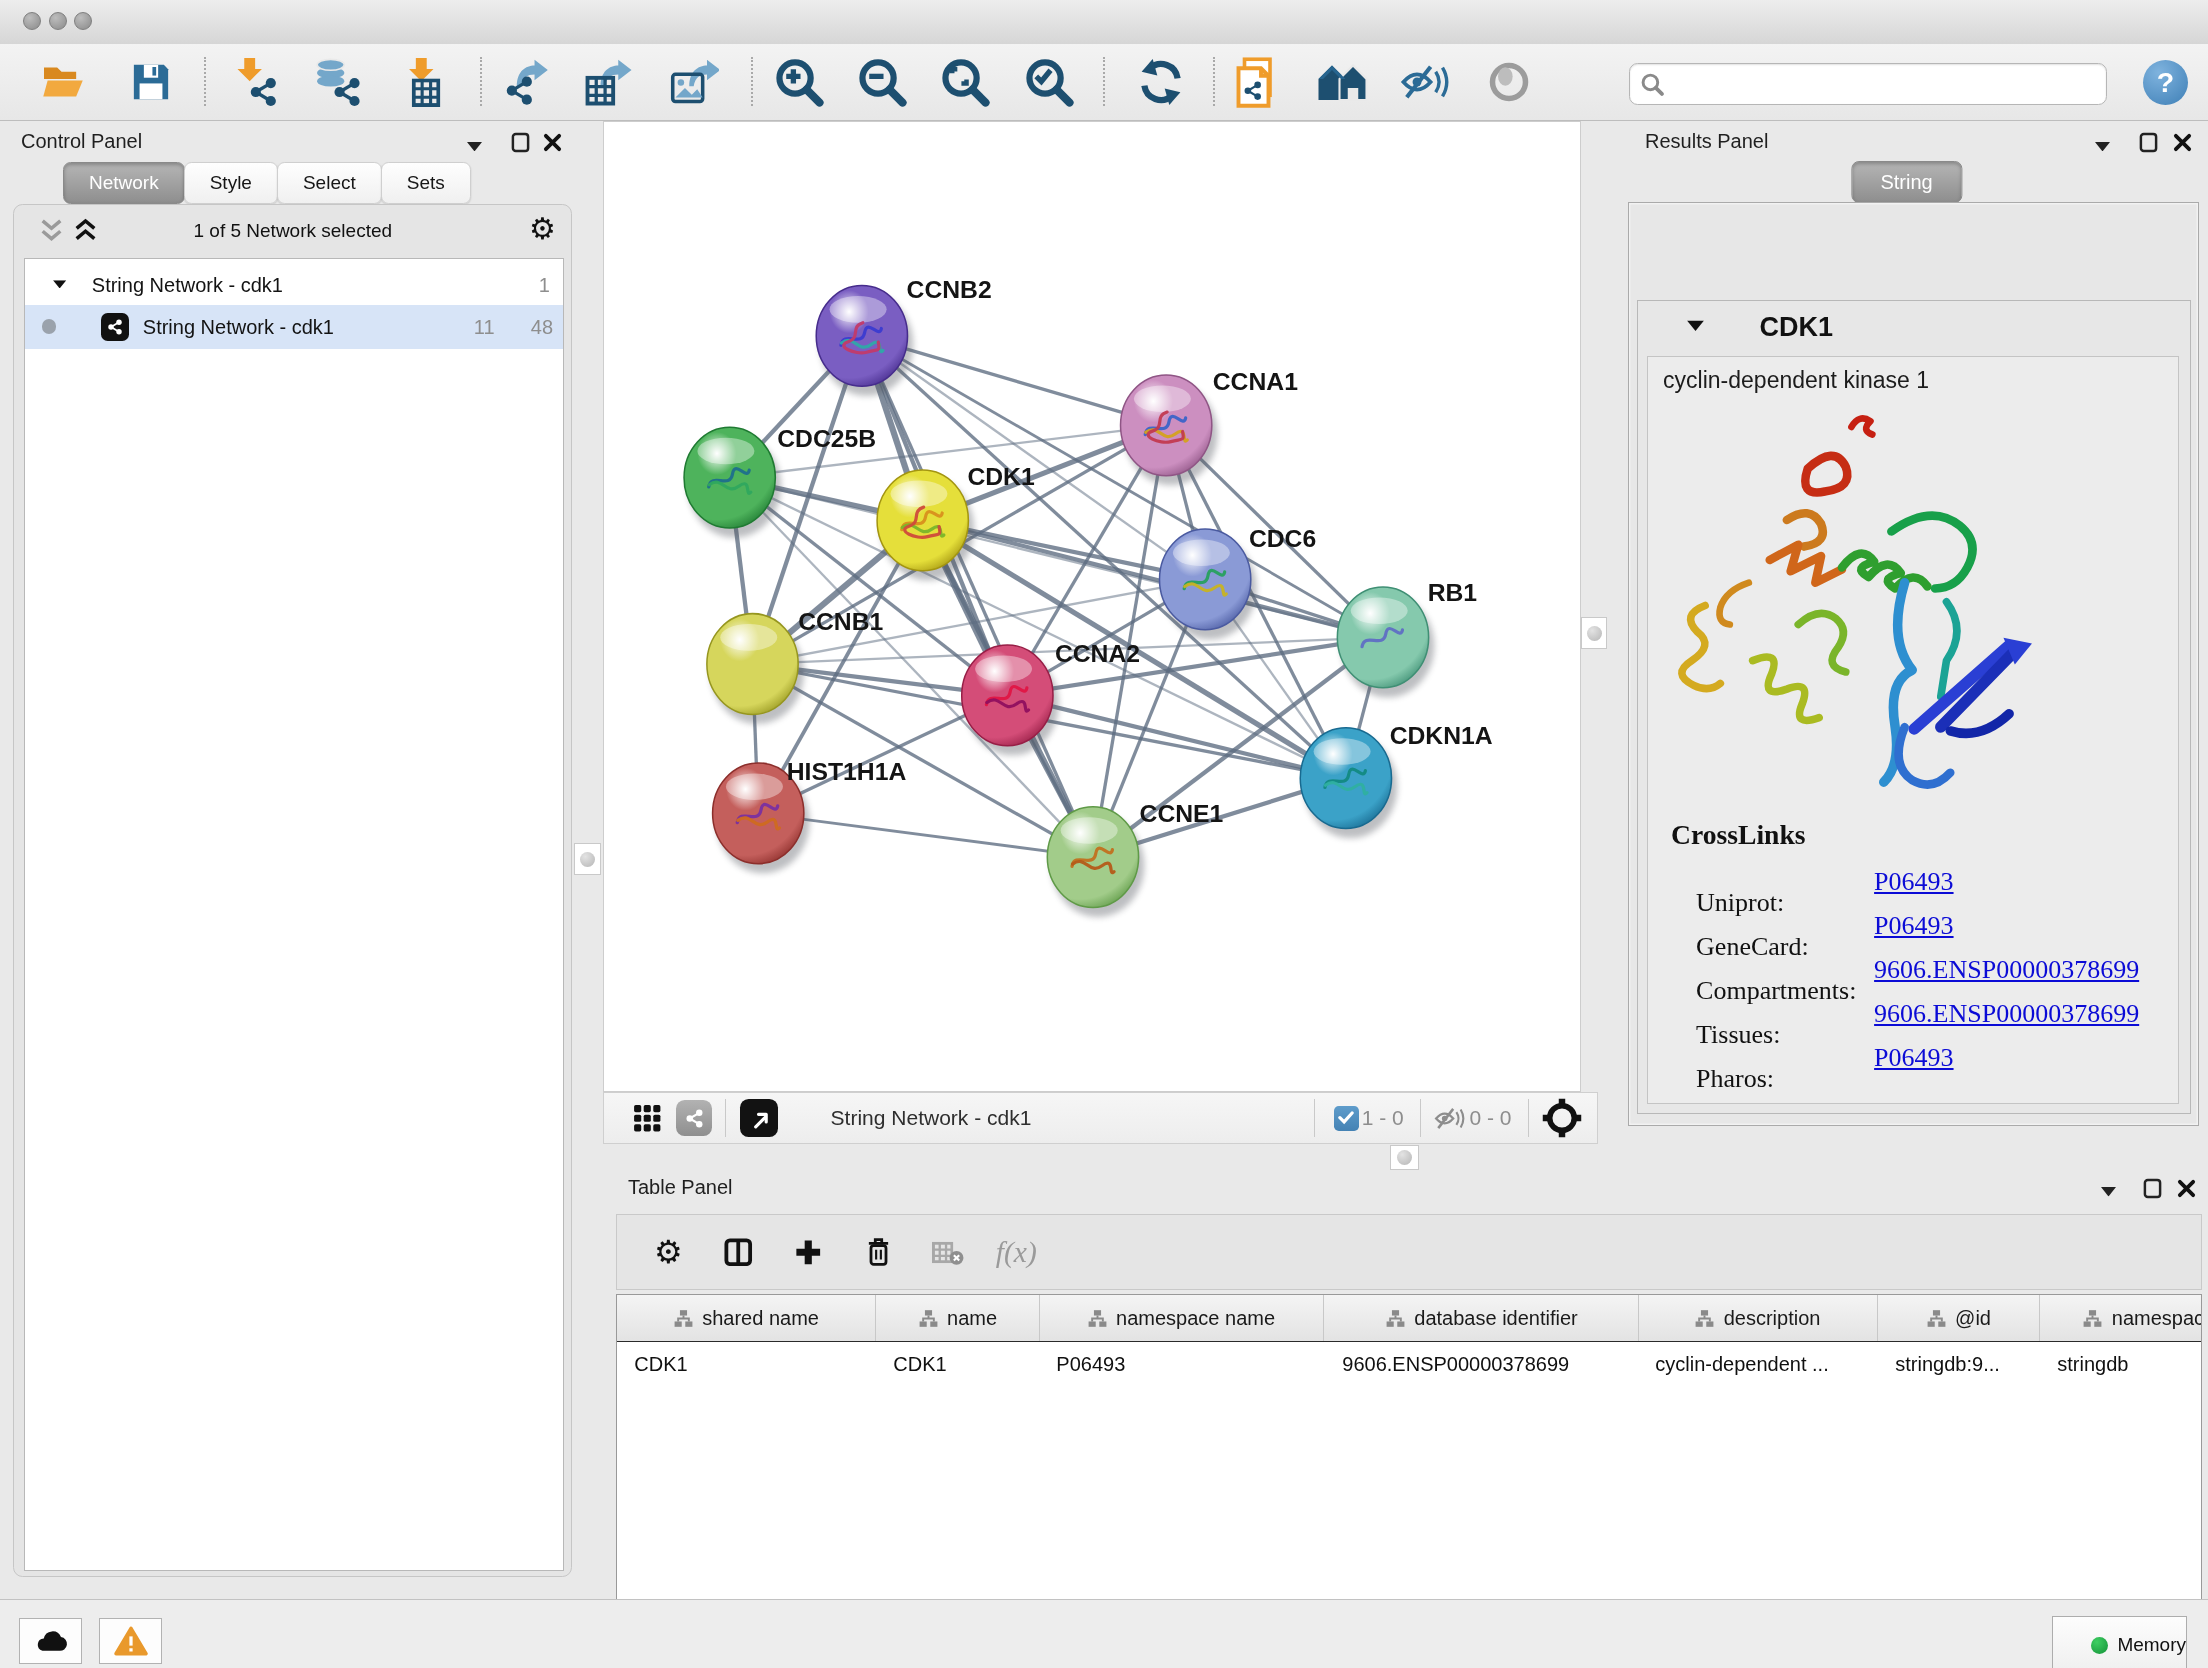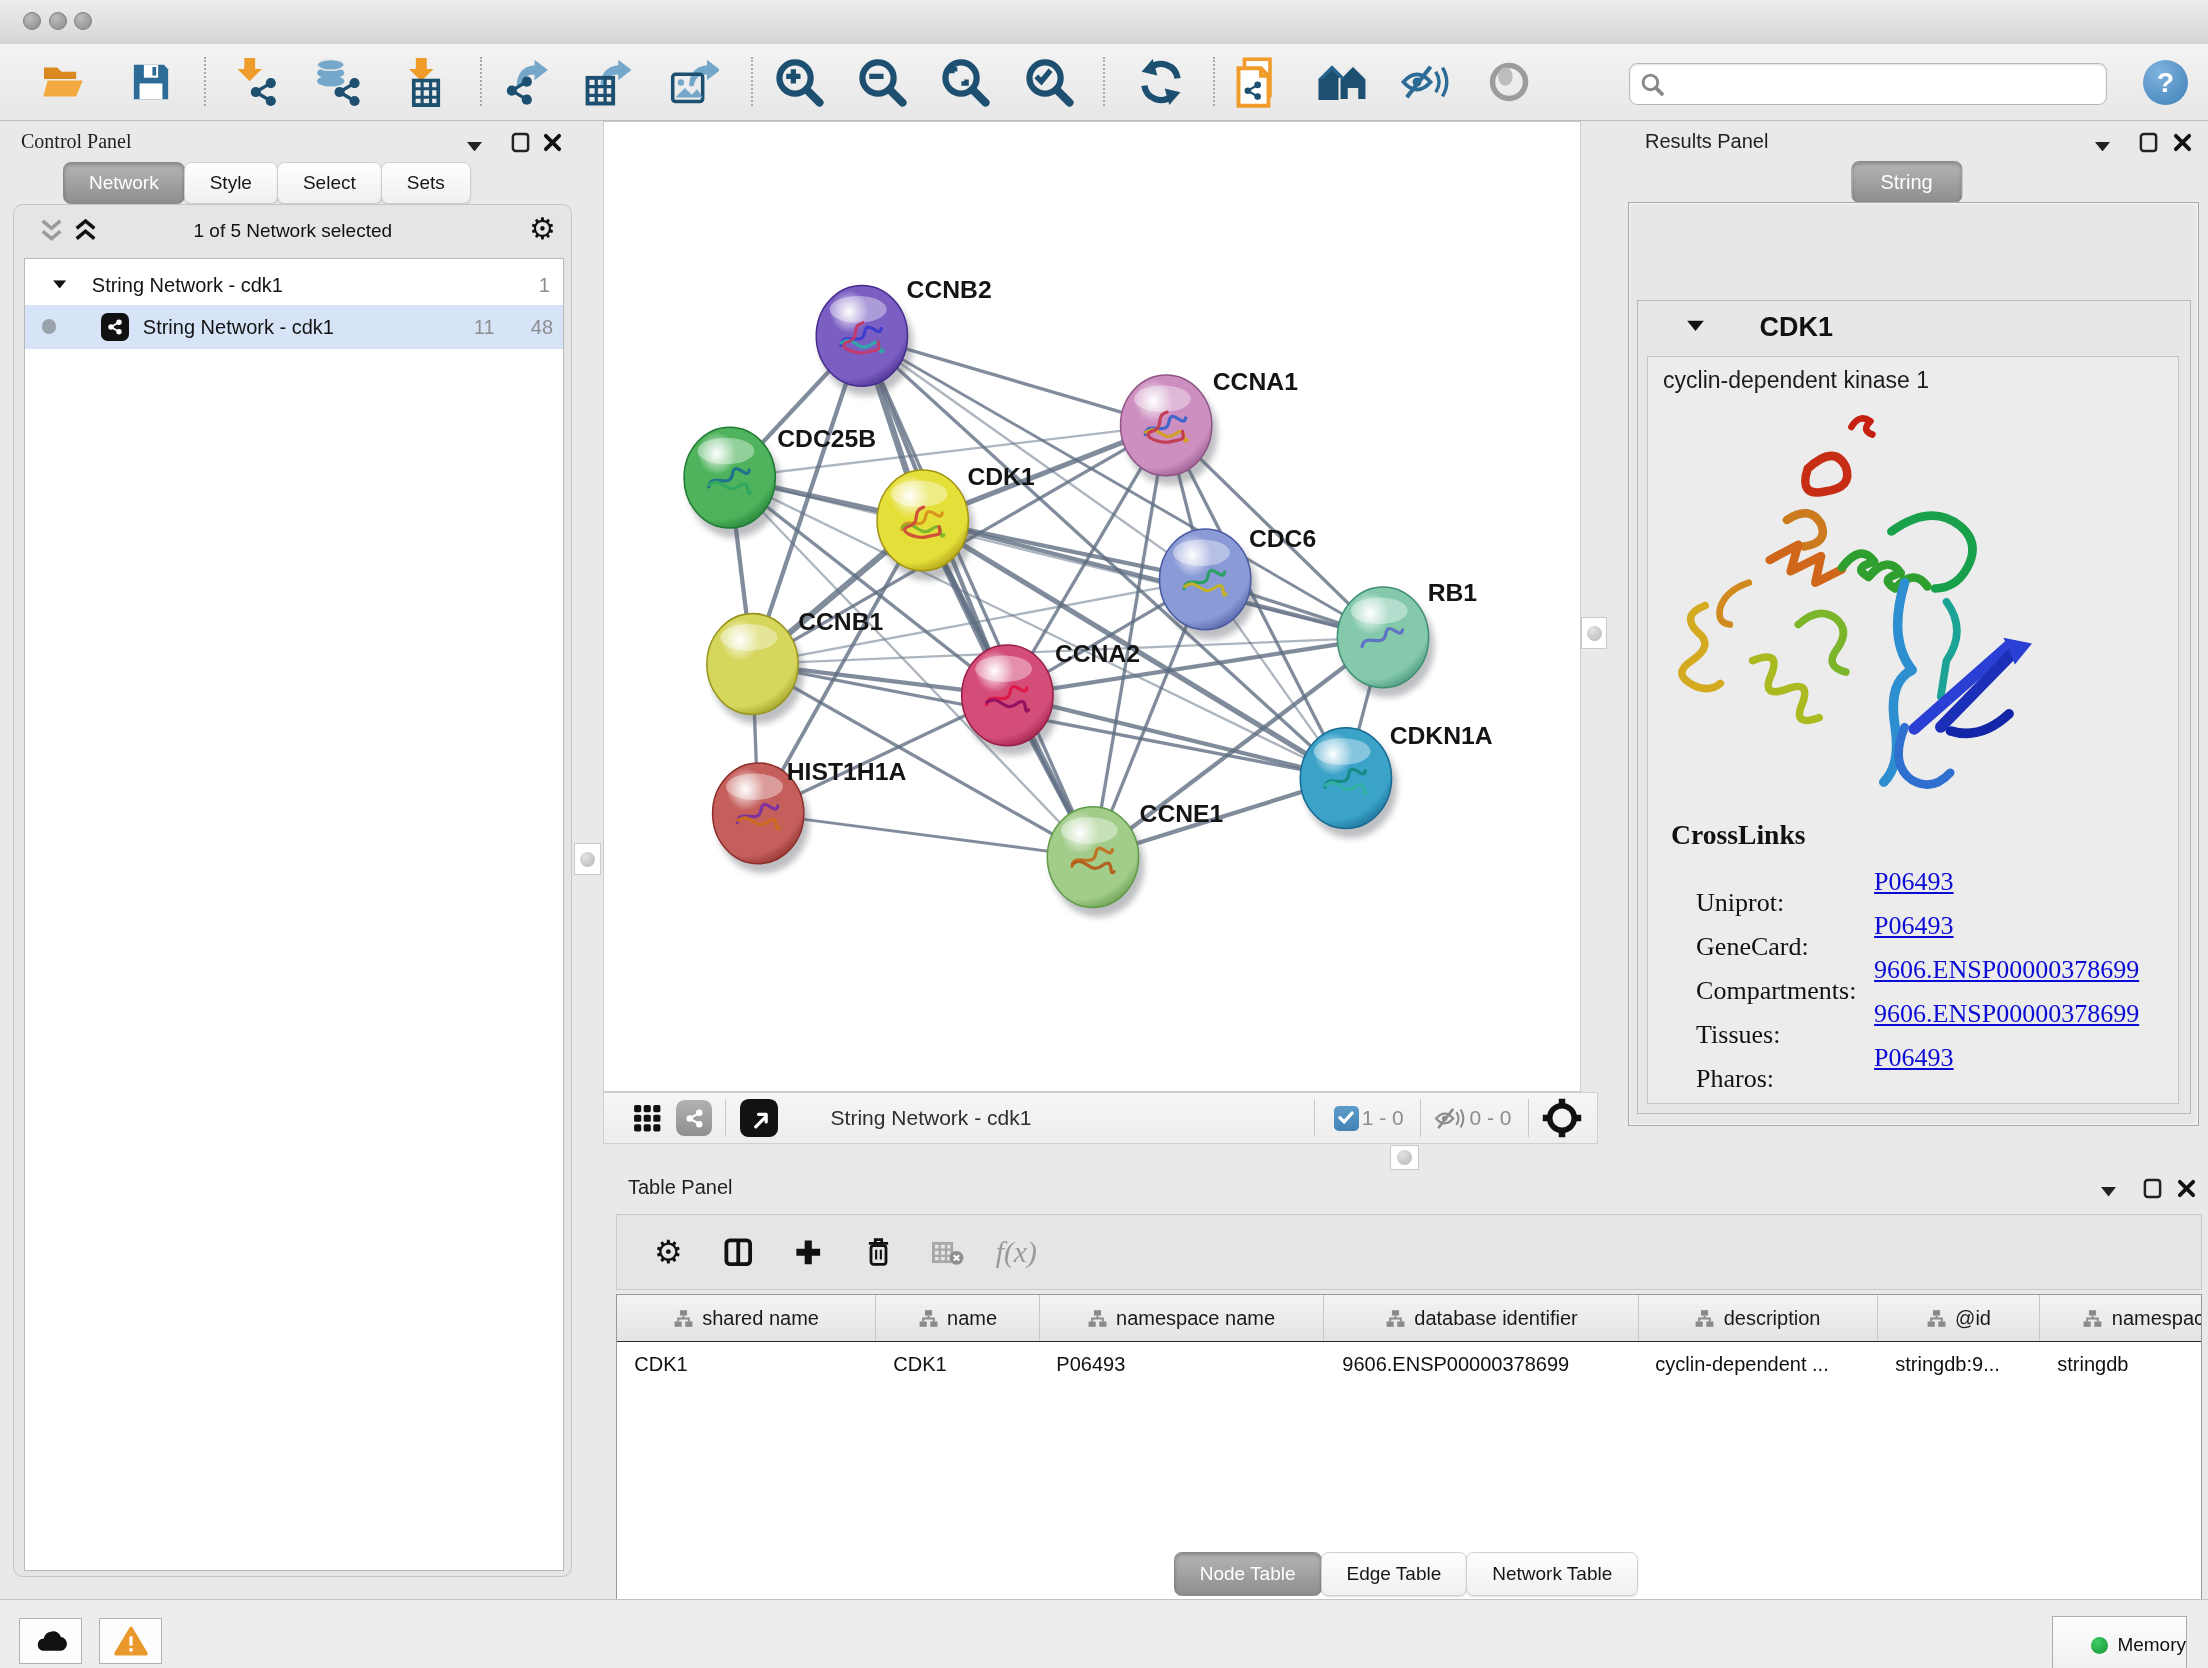--- a/index.html
+++ b/index.html
@@ -21,21 +21,21 @@
   #search-input{position:absolute;left:42px;top:1px;width:418px;height:36px;border:none;outline:none;
     font-size:19px;background:transparent;}
   #search-mag{position:absolute;left:11.4px;top:8.6px;}
   #help-btn{position:absolute;left:2143px;top:16px;width:45px;height:45px;border-radius:50%;
     background:radial-gradient(circle at 35% 28%,#7fb3de,#3e7fb6);display:flex;align-items:center;justify-content:center;
     color:#fff;font-size:28.5px;font-weight:bold;}
   
   .panel-title{font-size:20px;color:#1f1f1f;}
   
   #control-panel{position:absolute;left:0;top:121px;width:588px;height:1478px;}
-  #cp-head{position:absolute;left:21px;top:8.6px;font-family:Liberation Serif, serif;}
+  #cp-head{position:absolute;left:21px;top:8.6px;}
   .headctl{position:absolute;top:7.6px;width:28.5px;height:28.5px;display:flex;align-items:center;justify-content:center;}
   #cp-tabs{position:absolute;left:63px;top:41px;display:flex;}
   .cp-tab,.bt-tab{height:40px;line-height:40px;padding:0 25px;font-size:19px;background:linear-gradient(#fefefe,#f0f0f0);
     border:1px solid #cfcfcf;border-radius:7.6px;margin-right:-1px;color:#161616;box-shadow:0 1px 1.9px rgba(0,0,0,.15);}
   .cp-tab.active,.bt-tab.active{background:linear-gradient(#b5b5b5,#8e8e8e);color:#fff;border-color:#8a8a8a;
     box-shadow:inset 0 1.9px 3.8px rgba(0,0,0,.25);}
   #cp-box{position:absolute;left:13.3px;top:83px;width:559px;height:1373px;background:#e5e5e5;
     border:1.4px solid #c6c6c6;border-radius:9.5px;box-sizing:border-box;}
   #cp-ctlrow{position:absolute;left:0;top:9.5px;width:100%;height:34px;}
   #cp-status{position:absolute;left:0;right:0;text-align:center;top:5.7px;font-size:19px;color:#111;}
@@ -870,25 +870,20 @@
           <div class="td" style="left: 422px; width: 285px;">P06493</div>
           <div class="td" style="left: 708px; width: 314px;">9606.ENSP00000378699</div>
           <div class="td" style="left: 1021px; width: 240px;">cyclin-dependent ...</div>
           <div class="td" style="left: 1261px; width: 162px;">stringdb:9...</div>
           <div class="td" style="left: 1423px; width: 219px;">stringdb</div>
         </div>
       <div id="hscroll">
         <div id="hthumb"></div>
       </div>
     </div>
-    <div id="table-tabs">
-        <div class="bt-tab active">Node Table</div>
-        <div class="bt-tab">Edge Table</div>
-        <div class="bt-tab">Network Table</div>
-      </div>
   </div>
 
   <div id="statusbar">
     <div class="sb-btn" style="left:19px">
       <svg width="36" height="28.5" viewBox="0 0 36 30">
           <path d="M9 25 a6.5 6.5 0 0 1 1.4-12.8 A9.5 9.5 0 0 1 28.5 10.5 a6.2 6.2 0 0 1 -2 14.5 Z" fill="#111"></path>
         </svg>
     </div>
     <div class="sb-btn" style="left:99px">
       <svg width="34" height="30" viewBox="0 0 28 26">

